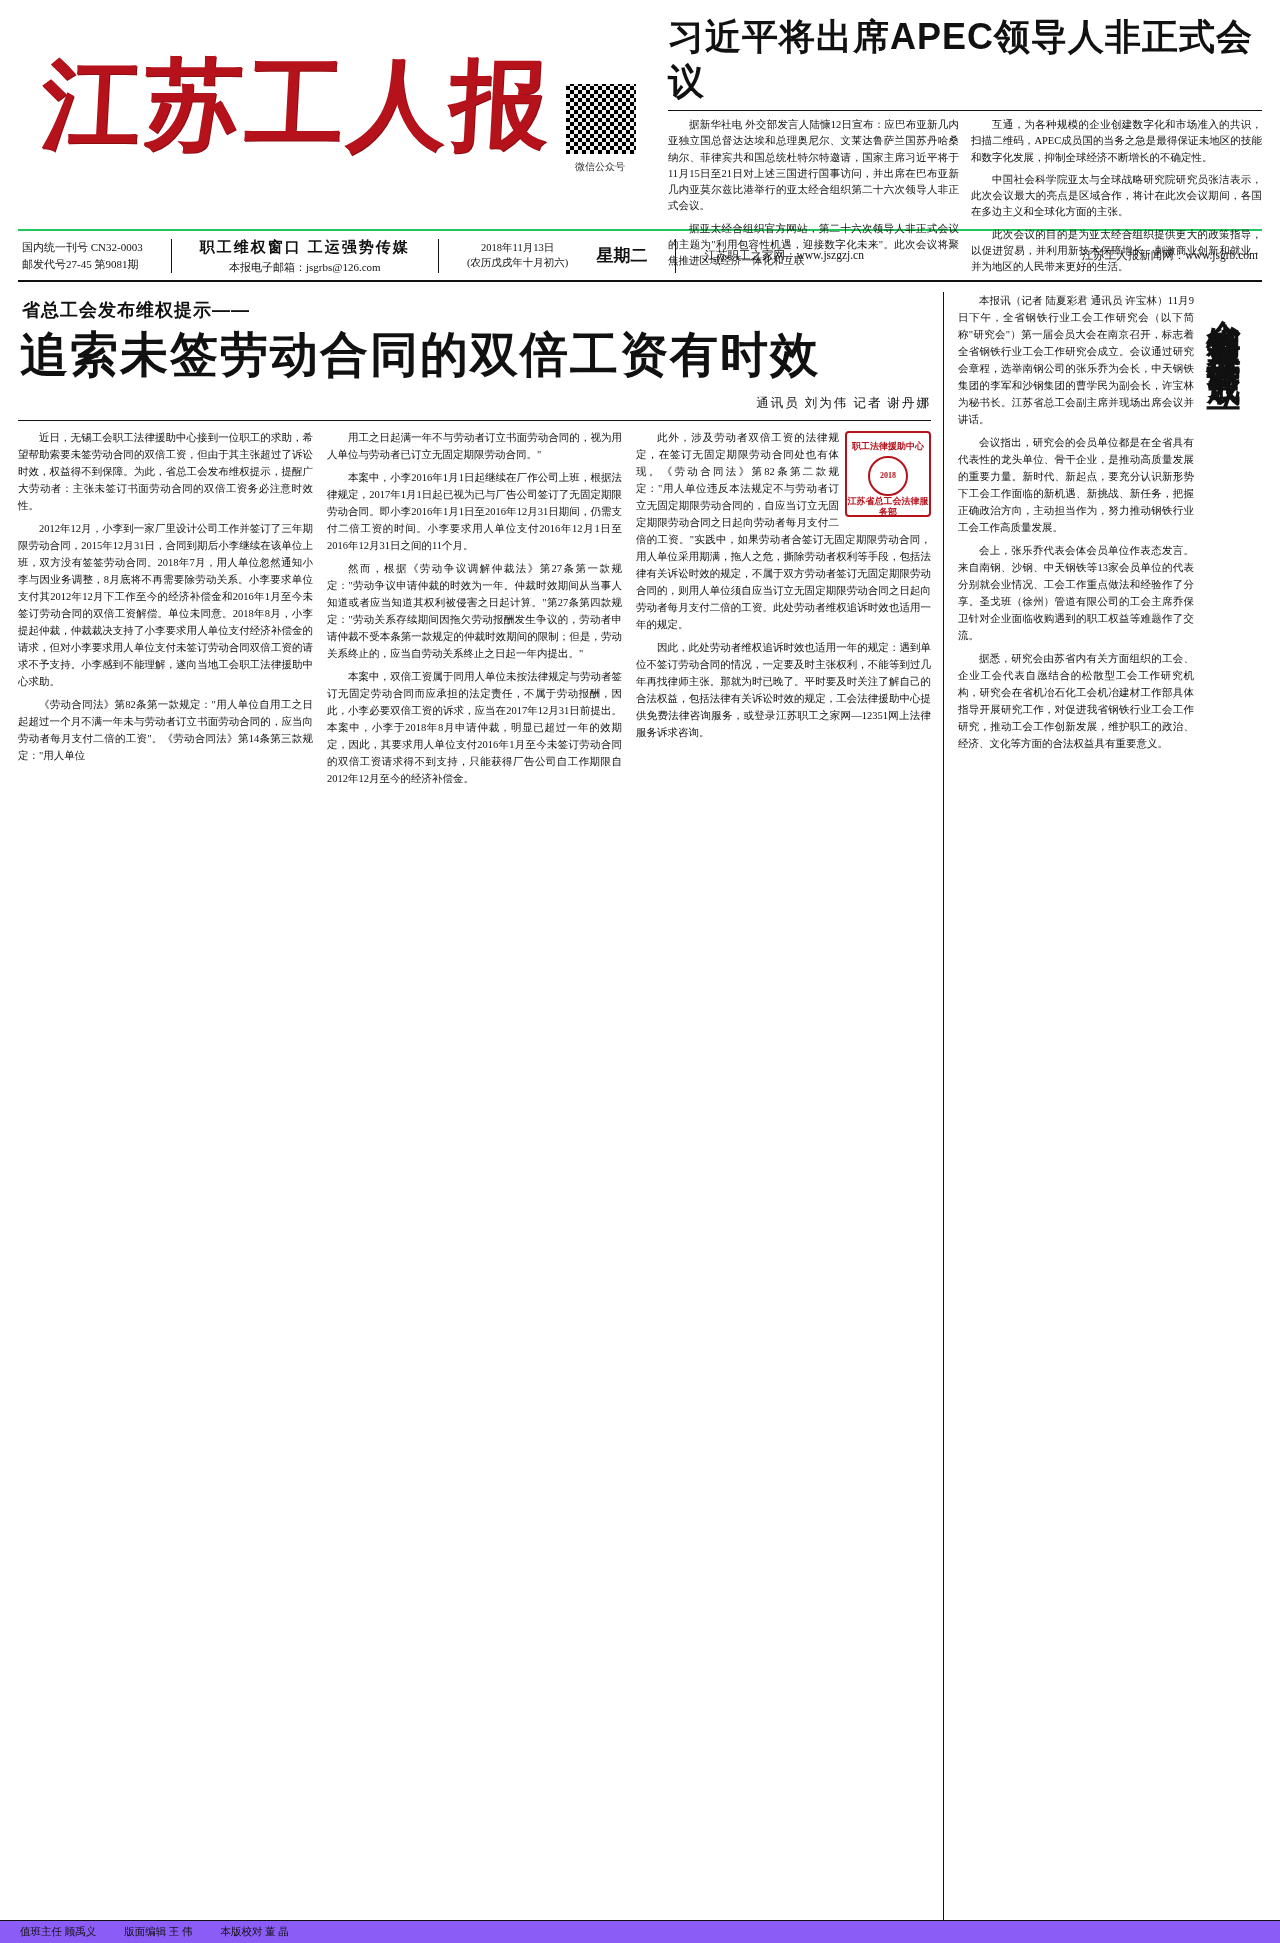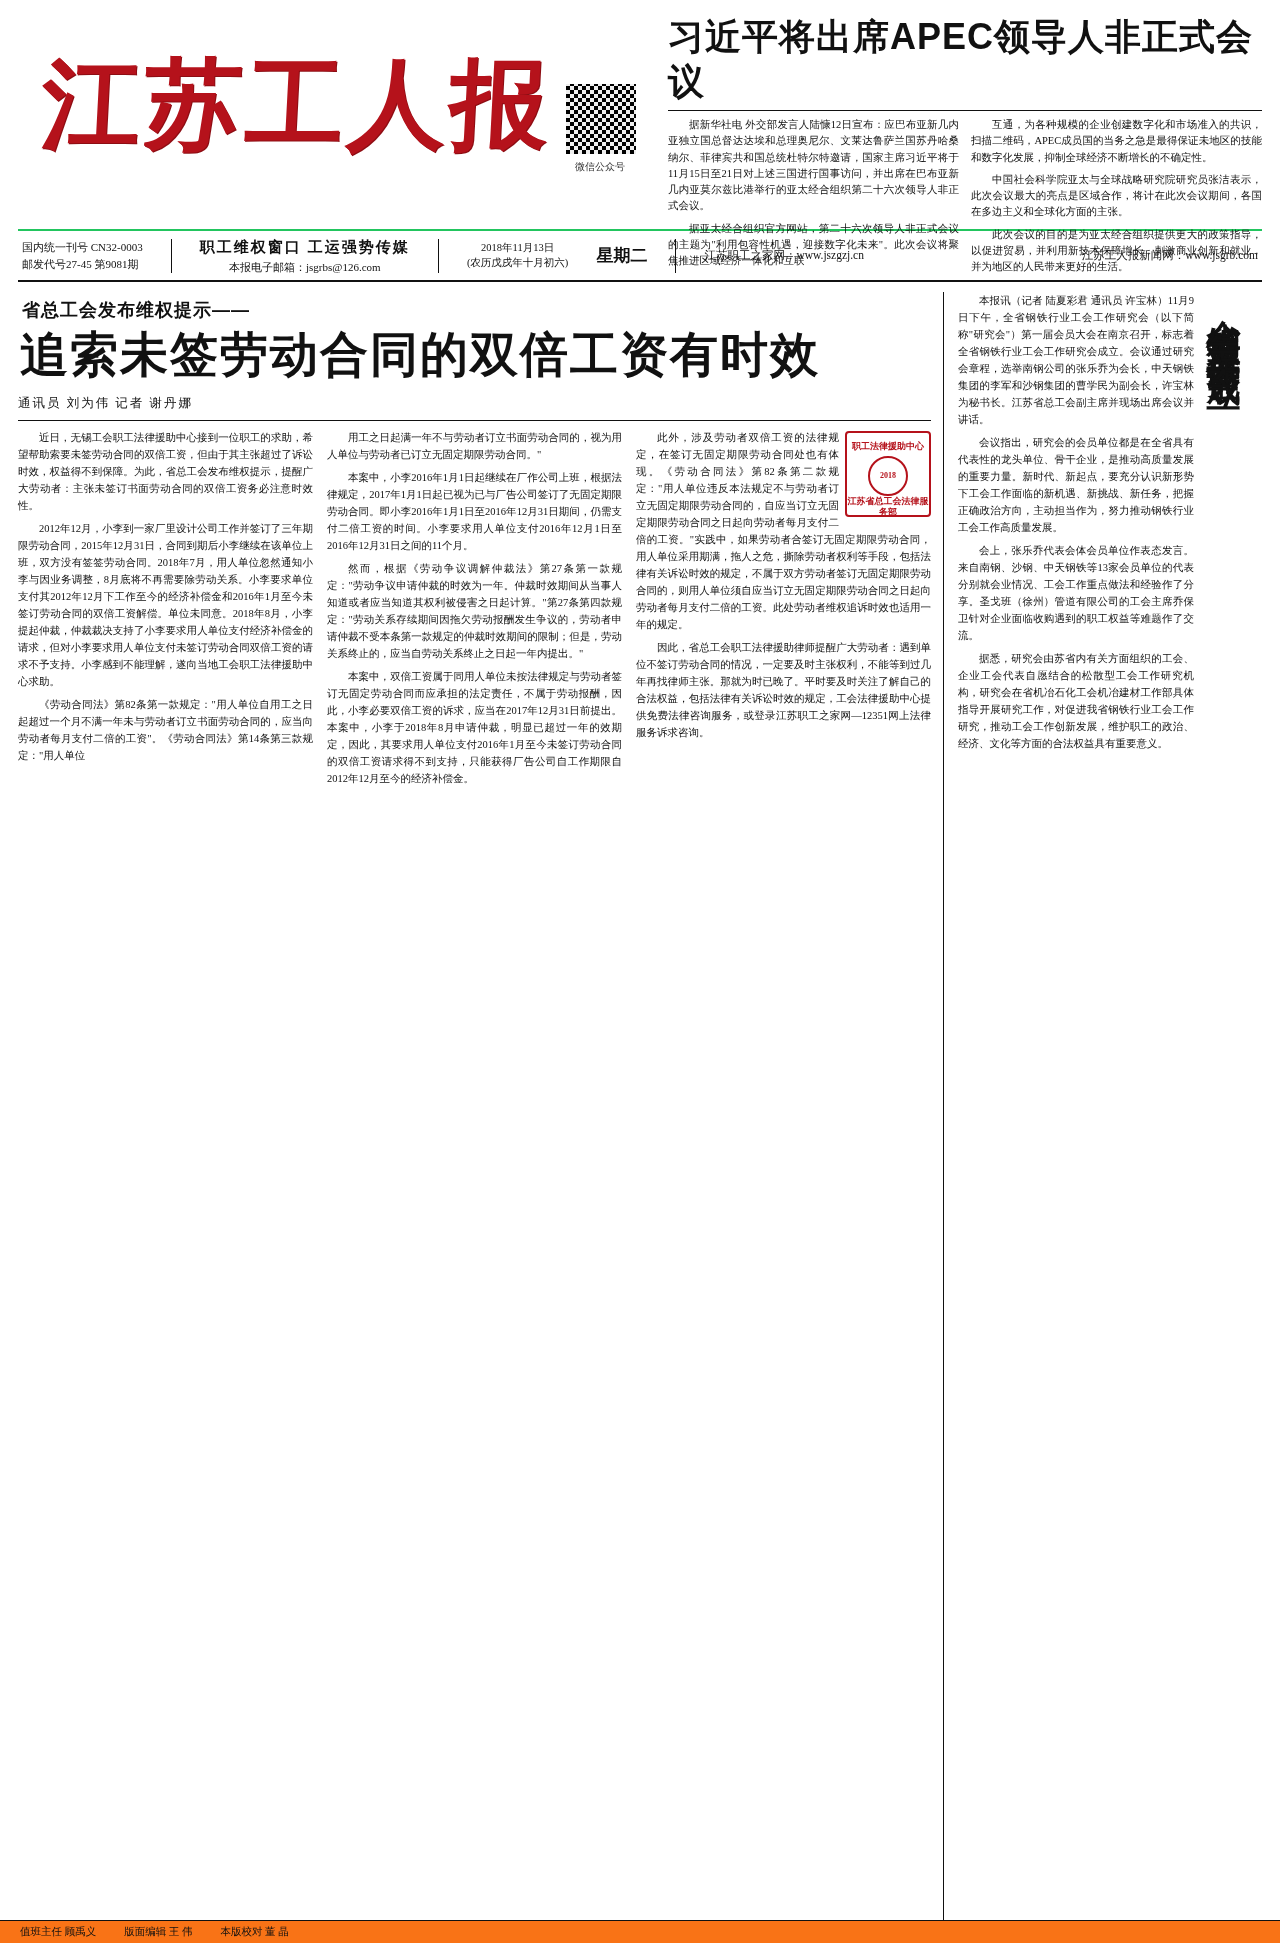--- a/index.html
+++ b/index.html
@@ -68,21 +68,21 @@
 
   
   .maintop { display:flex; margin-top: 10px; }
   .maintop-left { width: 925px; padding-right: 12px; }
   .kicker { font-size: 18px; font-weight:700; font-family:"Liberation Sans",sans-serif; letter-spacing:1px; margin: 6px 0 2px 4px;}
   .big-headline {
     font-size: 48px; font-weight:700; letter-spacing: 2px;
     font-family:"Liberation Sans", sans-serif;
     line-height:1.2; margin: 4px 0 6px 2px;
   }
-  .byline { text-align:left; font-size:12.5px; margin: 11px 0 8px 0; letter-spacing:2px;}
+  .byline { text-align:right; font-size:12.5px; margin: 11px 0 8px 0; letter-spacing:2px;}
   .cols3 { display:flex; gap: 14px; font-size: 10.5px; line-height:1.62; text-align: justify; }
   .cols3 .col { flex:1; position:relative; }
   .cols3 p { margin:0 0 6px 0; text-indent:2em; }
   .seal {
     float: right; width: 86px; height: 86px; margin: 2px 0 4px 6px;
     border: 2px solid #b5121b; border-radius: 4px; color:#b5121b;
     font-size: 9px; text-align:center; line-height:1.25; padding-top: 8px;
     font-weight:700;
   }
   .seal .circle { width: 40px; height:40px; border:2px solid #b5121b; border-radius:50%; margin: 4px auto 0; font-size:8px; display:flex;align-items:center;justify-content:center;}
@@ -92,21 +92,21 @@
     font-size: 34px; font-weight:700; letter-spacing: 4px;
     font-family:"Liberation Sans",sans-serif; line-height:1.15;
     margin-left: 10px; order: 2; height: 100%;
   }
   .mt-right-body { flex:1; font-size:10.5px; line-height:1.62; text-align:justify; order:1; }
   .mt-right-body p { margin:0 0 6px 0; text-indent:2em; }
 
   
   .footer {
     position:absolute; left:0; bottom:0; width:1280px;
-    border-top:1px solid #111; background:#f97316;
+    border-top:1px solid #111; background:#8b5cf6;
     font-size: 10.5px; padding: 4px 20px; display:flex; gap: 28px;
   }
 </style>
 </head>
 <body>
 
 <div class="page">
 
   <div class="masthead">
     <div class="masthead-left">
@@ -171,21 +171,21 @@
           <p>然而，根据《劳动争议调解仲裁法》第27条第一款规定："劳动争议申请仲裁的时效为一年。仲裁时效期间从当事人知道或者应当知道其权利被侵害之日起计算。"第27条第四款规定："劳动关系存续期间因拖欠劳动报酬发生争议的，劳动者申请仲裁不受本条第一款规定的仲裁时效期间的限制；但是，劳动关系终止的，应当自劳动关系终止之日起一年内提出。"</p>
           <p>本案中，双倍工资属于同用人单位未按法律规定与劳动者签订无固定劳动合同而应承担的法定责任，不属于劳动报酬，因此，小李必要双倍工资的诉求，应当在2017年12月31日前提出。本案中，小李于2018年8月申请仲裁，明显已超过一年的效期定，因此，其要求用人单位支付2016年1月至今未签订劳动合同的双倍工资请求得不到支持，只能获得厂告公司自工作期限自2012年12月至今的经济补偿金。</p>
         </div>
         <div class="col">
           <div class="seal">
             <span>职工法律援助中心</span>
             <div class="circle">2018</div>
             <span>江苏省总工会法律服务部</span>
           </div>
           <p>此外，涉及劳动者双倍工资的法律规定，在签订无固定期限劳动合同处也有体现。《劳动合同法》第82条第二款规定："用人单位违反本法规定不与劳动者订立无固定期限劳动合同的，自应当订立无固定期限劳动合同之日起向劳动者每月支付二倍的工资。"实践中，如果劳动者合签订无固定期限劳动合同，用人单位采用期满，拖人之危，撕除劳动者权利等手段，包括法律有关诉讼时效的规定，不属于双方劳动者签订无固定期限劳动合同的，则用人单位须自应当订立无固定期限劳动合同之日起向劳动者每月支付二倍的工资。此处劳动者维权追诉时效也适用一年的规定。</p>
-          <p>因此，省总工会职工法律援助律师提醒广大劳动者：遇到单位不签订劳动合同的情况，一定要及时主张权利，不能等到过几年再找律师主张。那就为时已晚了。平时要及时关注了解自己的合法权益，包括法律有关诉讼时效的规定，工会法律援助中心提供免费法律咨询服务，或登录江苏职工之家网—12351网上法律服务诉求咨询。</p>
+          <p>因此，此处劳动者维权追诉时效也适用一年的规定：遇到单位不签订劳动合同的情况，一定要及时主张权利，不能等到过几年再找律师主张。那就为时已晚了。平时要及时关注了解自己的合法权益，包括法律有关诉讼时效的规定，工会法律援助中心提供免费法律咨询服务，或登录江苏职工之家网—12351网上法律服务诉求咨询。</p>
         </div>
       </div>
     </div>
 
     <div class="maintop-right">
       <div class="mt-right-body">
         <p>本报讯（记者 陆夏彩君 通讯员 许宝林）11月9日下午，全省钢铁行业工会工作研究会（以下简称"研究会"）第一届会员大会在南京召开，标志着全省钢铁行业工会工作研究会成立。会议通过研究会章程，选举南钢公司的张乐乔为会长，中天钢铁集团的李军和沙钢集团的曹学民为副会长，许宝林为秘书长。江苏省总工会副主席并现场出席会议并讲话。</p>
         <p>会议指出，研究会的会员单位都是在全省具有代表性的龙头单位、骨干企业，是推动高质量发展的重要力量。新时代、新起点，要充分认识新形势下工会工作面临的新机遇、新挑战、新任务，把握正确政治方向，主动担当作为，努力推动钢铁行业工会工作高质量发展。</p>
         <p>会上，张乐乔代表会体会员单位作表态发言。来自南钢、沙钢、中天钢铁等13家会员单位的代表分别就会业情况、工会工作重点做法和经验作了分享。圣戈班（徐州）管道有限公司的工会主席乔保卫针对企业面临收购遇到的职工权益等难题作了交流。</p>
         <p>据悉，研究会由苏省内有关方面组织的工会、企业工会代表自愿结合的松散型工会工作研究机构，研究会在省机冶石化工会机冶建材工作部具体指导开展研究工作，对促进我省钢铁行业工会工作研究，推动工会工作创新发展，维护职工的政治、经济、文化等方面的合法权益具有重要意义。</p>

